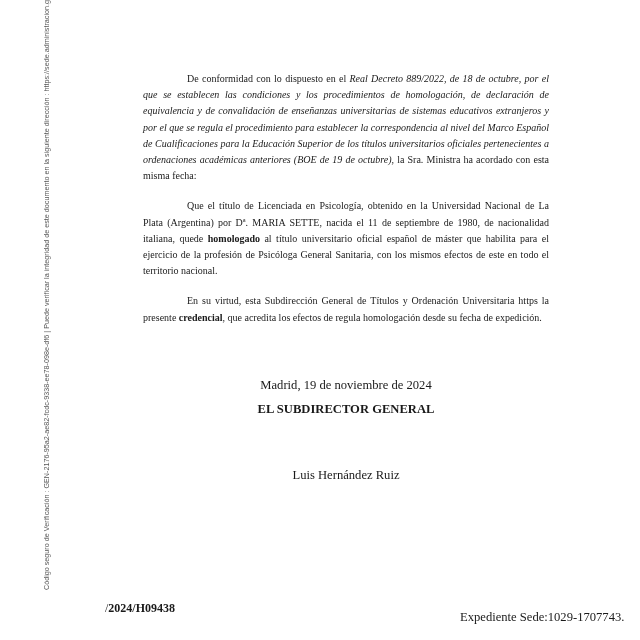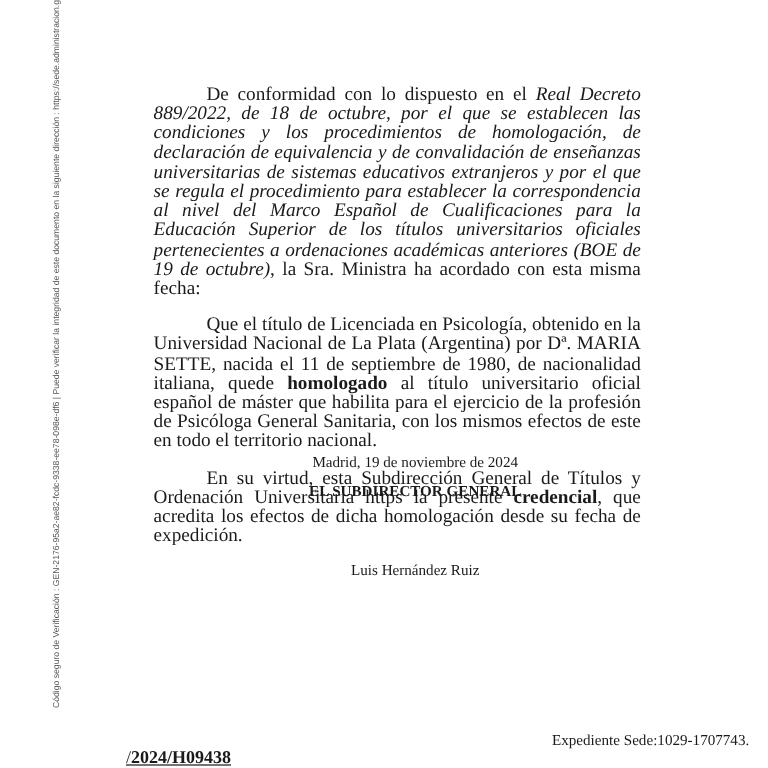--- a/index.html
+++ b/index.html
@@ -23,24 +23,24 @@
       transform: rotate(-90deg);
       width: 600px;
       white-space: nowrap;
       font-family: "Liberation Sans", sans-serif;
       font-size: 7.2px;
       color: #555555;
       line-height: 10px;
     }
     .body-text {
       position: absolute;
-      left: 128px;
+      left: 143px;
       top: 71px;
       width: 406px;
-      font-size: 16px;
+      font-size: 10px;
       line-height: 16.2px;
       text-align: justify;
     }
     .para {
       margin: 0 0 14px 0;
       text-indent: 44px;
     }
     .para.last { margin-bottom: 0; }
     .it { font-style: italic; }
     .b { font-weight: bold; }
@@ -48,45 +48,44 @@
       position: absolute;
       left: 143px;
       width: 406px;
       text-align: center;
       font-size: 12.6px;
       margin-top: 36px;
     }
     .footer-left {
       position: absolute;
       left: 105px;
-      top: 624px;
-      font-size: 15px;
+      top: 601px;
+      font-size: 12px;
       font-weight: bold;
-      text-decoration: underline;
     }
     .footer-left .slash { font-weight: normal; }
     .footer-right {
       position: absolute;
       left: 425px;
       top: 610px;
       font-size: 12.6px;
       margin-left: 35px;
     }
   </style>
 </head>
 <body>
 
 <div class="side-strip">Código seguro de Verificación : GEN-2176-95a2-ae82-fcdc-9338-ee78-098e-df6 | Puede verificar la integridad de este documento en la siguiente dirección : https://sede.administracion.gob.es/pagSede</div>
 
 <div class="body-text">
   <p class="para"><span>De conformidad con lo dispuesto en el </span><span class="it">Real Decreto 889/2022, de 18 de octubre, por el que se establecen las condiciones y los procedimientos de homologación, de declaración de equivalencia y de convalidación de enseñanzas universitarias de sistemas educativos extranjeros y por el que se regula el procedimiento para establecer la correspondencia al nivel del Marco Español de Cualificaciones para la Educación Superior de los títulos universitarios oficiales pertenecientes a ordenaciones académicas anteriores (BOE de 19 de octubre)</span><span>, la Sra. Ministra ha acordado con esta misma fecha:</span></p>
 
   <p class="para"><span>Que el título de Licenciada en Psicología, obtenido en la Universidad Nacional de La Plata (Argentina) por Dª. MARIA SETTE, nacida el 11 de septiembre de 1980, de nacionalidad italiana, quede </span><span class="b">homologado</span><span> al título universitario oficial español de máster que habilita para el ejercicio de la profesión de Psicóloga General Sanitaria, con los mismos efectos de este en todo el territorio nacional.</span></p>
 
-  <p class="para last"><span>En su virtud, esta Subdirección General de Títulos y Ordenación Universitaria https la presente </span><span class="b">credencial</span><span>, que acredita los efectos de dicha homologación desde su fecha de expedición.</span></p>
+  <p class="para last"><span>En su virtud, esta Subdirección General de Títulos y Ordenación Universitaria https la presente </span><span class="b">credencial</span><span>, que acredita los efectos de regula homologación desde su fecha de expedición.</span></p>
 </div>
 
 <div class="centered" style="top:342px;">Madrid, 19 de noviembre de 2024</div>
 <div class="centered" style="top:366px;font-weight:bold;">EL SUBDIRECTOR GENERAL</div>
 <div class="centered" style="top:432px;">Luis Hernández Ruiz</div>
 
 <div class="footer-left"><span class="slash">/</span><span>2024/H09438</span></div>
 <div class="footer-right">Expediente Sede:1029-1707743.</div>
 
 </body></html>

